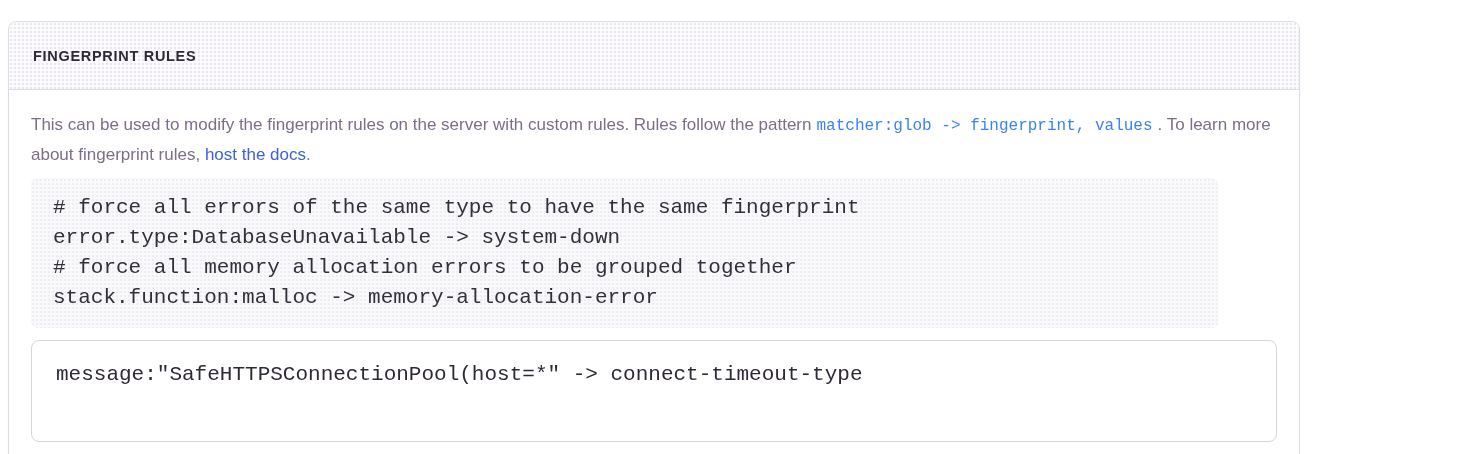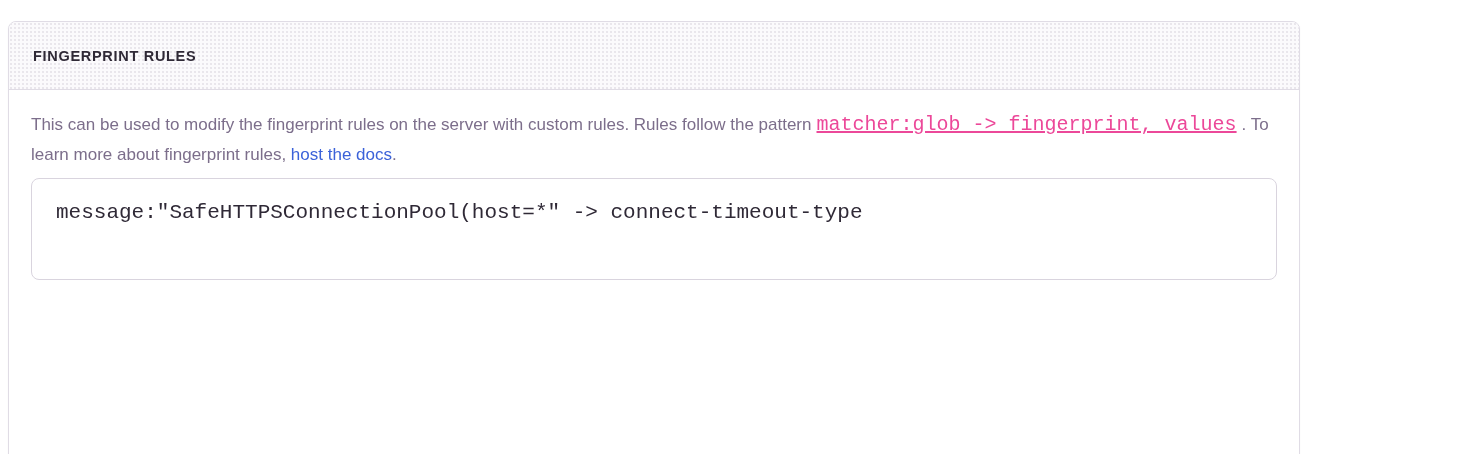--- a/index.html
+++ b/index.html
@@ -46,25 +46,24 @@
   }
   .description {
     font-size: 17px;
     line-height: 30px;
     color: #7c6e8b;
     max-width: 1380px;
     margin-bottom: 8px;
   }
   .inline-code {
     font-family: "Liberation Mono", "DejaVu Sans Mono", monospace;
-    font-size: 20px;
+    font-size: 16px;
     line-height: 1;
-    color: #ec4899;
+    color: #3b82f6;
     margin: 0 5px;
-    text-decoration: underline;
   }
   .docs-link {
     color: #3b62d9;
     text-decoration: none;
     cursor: pointer;
   }
   .example-block {
     font-family: "Liberation Mono", "DejaVu Sans Mono", monospace;
     font-size: 21px;
     line-height: 30px;
@@ -103,18 +102,22 @@
   <section class="panel">
 
     <header class="panel-header">
       <span class="panel-title">FINGERPRINT RULES</span>
     </header>
 
     <div class="panel-body">
 
       <p class="description"><span>This can be used to modify the fingerprint rules on the server with custom rules. Rules follow the pattern</span><code class="inline-code">matcher:glob -&gt; fingerprint, values</code><span>. To learn more about fingerprint rules, </span><a class="docs-link" href="#">host the docs</a><span>.</span></p>
 
+      <pre class="example-block"># force all errors of the same type to have the same fingerprint
+error.type:DatabaseUnavailable -&gt; system-down
+# force all memory allocation errors to be grouped together
+stack.function:malloc -&gt; memory-allocation-error</pre>
 
       <textarea class="rules-input" spellcheck="false" style="">message:"SafeHTTPSConnectionPool(host=*" -&gt; connect-timeout-type</textarea>
 
     </div>
   </section>
 </div>
 
 </body></html>

